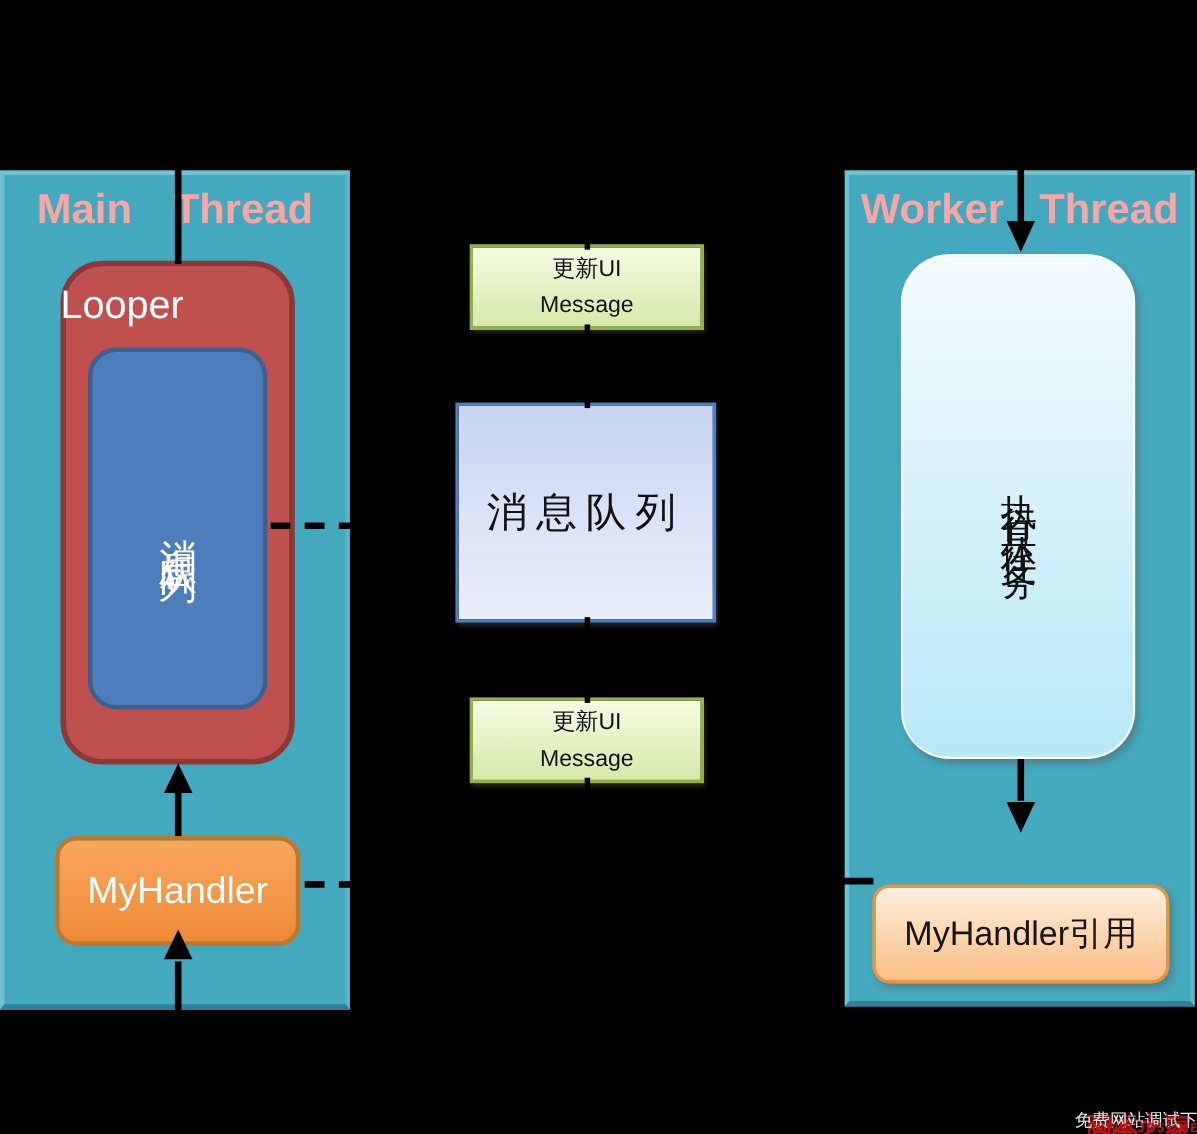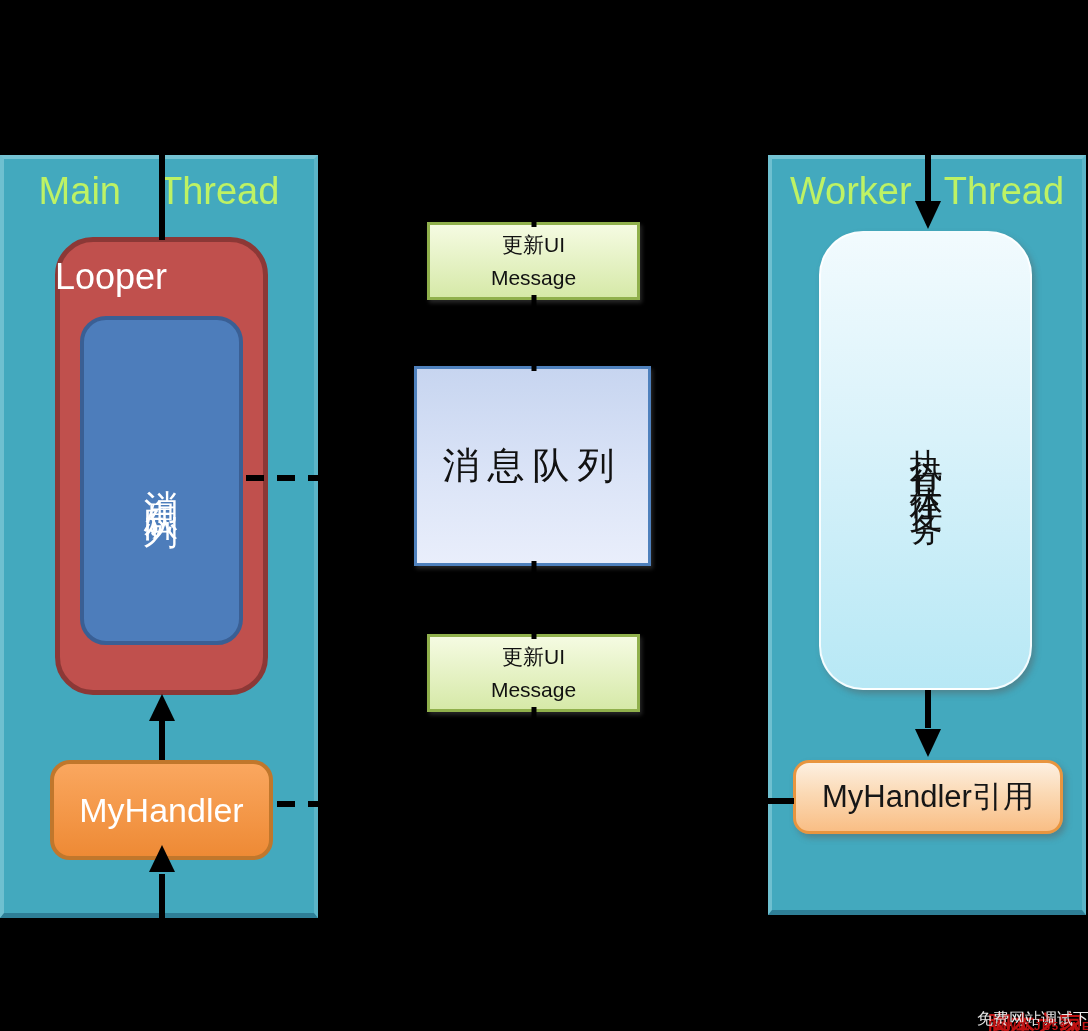--- a/index.html
+++ b/index.html
@@ -13,21 +13,21 @@
   
   .panel{
     background:#43a9be;
     border-top:4px solid #74c3d3;
     border-left:4px solid #6fc0d0;
     border-right:4px solid #5bb5c8;
     border-bottom:5px solid #2e7f97;
   }
   .panel-title{
     display:flex;justify-content:center;align-items:center;
-    color:#bef264;font-size:38px;line-height:46px;font-weight:400;
+    color:#fca5a5;font-size:38px;line-height:46px;font-weight:700;
   }
 
   
   .looper-box{
     background:#c0504d;border:5px solid #8c3836;border-radius:38px;
   }
   .looper-label{
     text-align:left;color:#ffffff;font-size:36px;font-weight:400;
   }
   .inner-queue{
@@ -137,21 +137,21 @@
 
   <div class="abs panel-title" style="left:768px;top:168px;width:318px;height:46px;gap:32px;">
     <span>Worker</span>
     <span>Thread</span>
   </div>
 
   <div class="abs task-box" style="left:819px;top:231px;width:213px;height:459px;">
     <div class="vtext task-text">执行具体任务</div>
   </div>
 
-  <div class="abs handler-ref-box" style="left:793px;top:760px;width:270px;height:74px;">
+  <div class="abs handler-ref-box" style="left:793px;top:804px;width:270px;height:90px;">
     <span>MyHandler引用</span>
   </div>
 
   <svg class="overlay" width="1088" height="1031" viewBox="0 0 1088 1031">
 
     <line x1="162" y1="60" x2="162" y2="240" stroke="#000" stroke-width="6"></line>
 
     <line x1="162" y1="760" x2="162" y2="716" stroke="#000" stroke-width="6"></line>
     <polygon points="162,694 149,721 175,721" fill="#000"></polygon>
 

